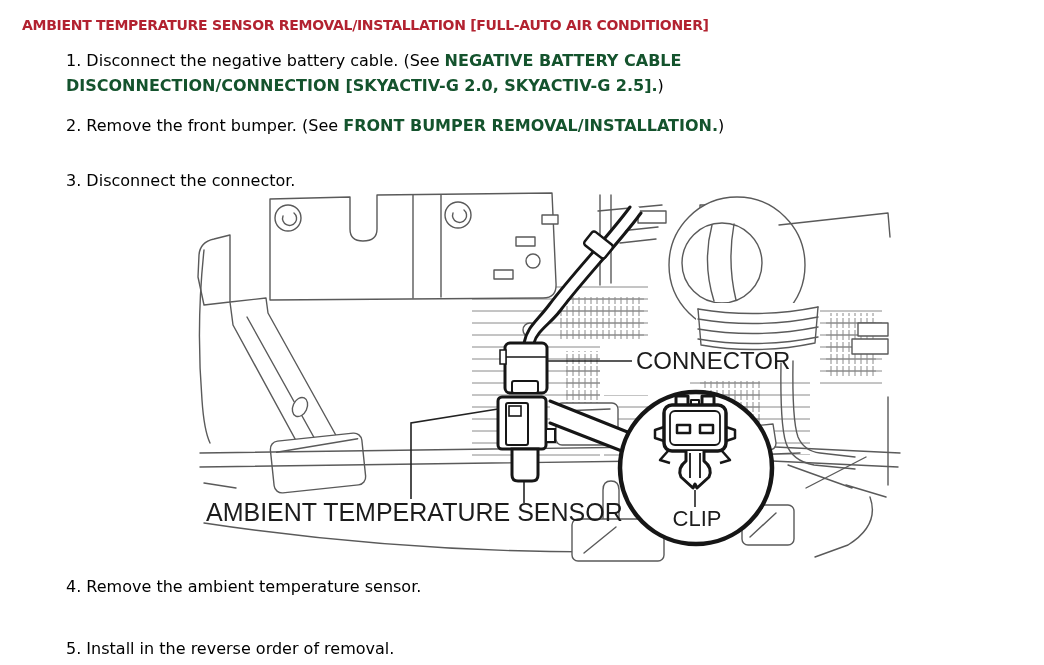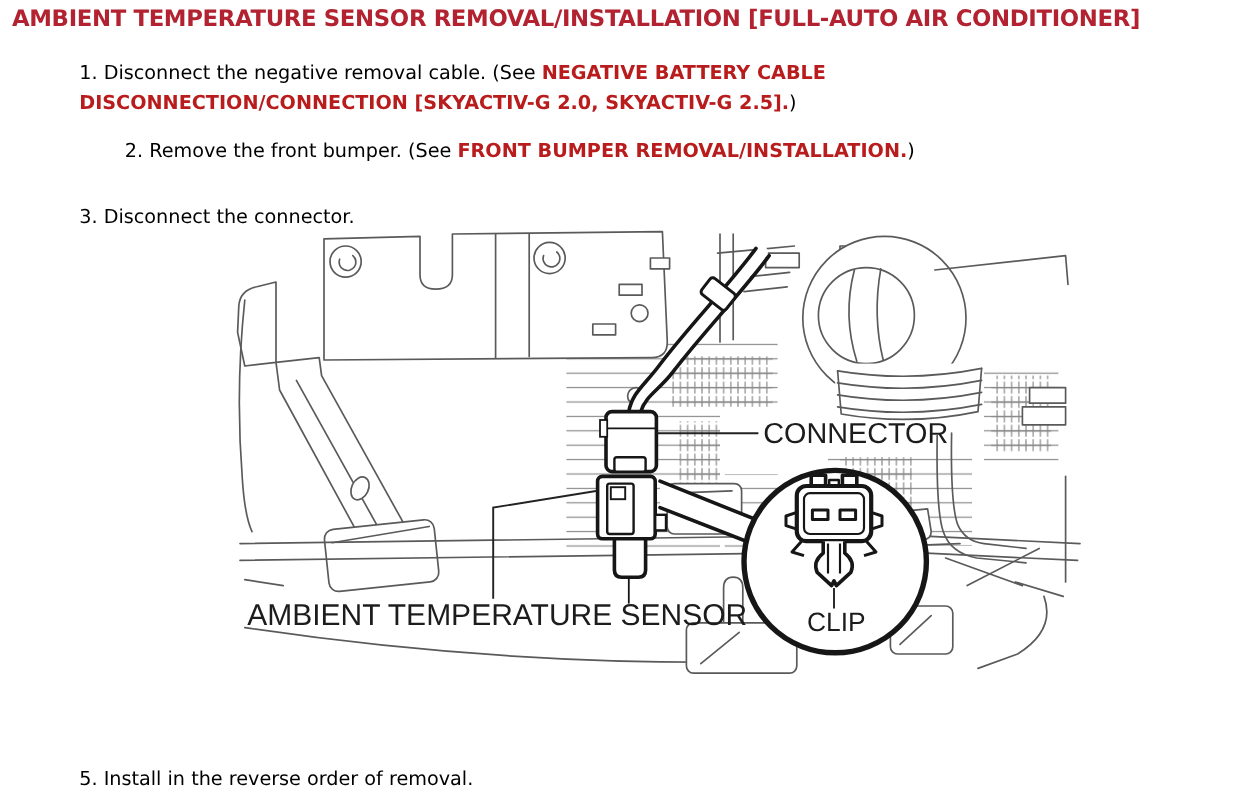--- a/index.html
+++ b/index.html
@@ -1,47 +1,49 @@
 <!DOCTYPE html>
 <html><head>
 <meta charset="utf-8">
 <style>
   html,body{margin:0;padding:0;background:#ffffff;}
   .page{
     position:relative;width:1044px;height:665px;background:#ffffff;overflow:hidden;
     font-family:"DejaVu Sans","Liberation Sans",sans-serif;color:#000;
   }
   .title{
-    position:absolute;left:10px;top:5px;margin:0;
-    font-size:19px;font-weight:700;letter-spacing:-0.3px;color:#b22230;white-space:nowrap;
+    position:absolute;left:10px;top:5px;margin:12px;
+    font-size:14px;font-weight:700;letter-spacing:-0.3px;color:#b22230;white-space:nowrap;
   }
   .step{
     position:absolute;left:66px;margin:0;font-size:16px;line-height:25px;color:#000;white-space:nowrap;
   }
-  .step .link{color:#b91c1c;font-weight:700;text-decoration:none;cursor:pointer;}
-  .s1{top:48px;} .s2{top:113px;margin-left:38px;} .s3{top:168px;} .s4{top:574px;} .s5{top:636px;}
+  .step .link{color:#14532d;font-weight:700;text-decoration:none;cursor:pointer;}
+  .s1{top:48px;} .s2{top:113px;} .s3{top:168px;} .s4{top:574px;} .s5{top:636px;}
   .diagram{position:absolute;left:0;top:185px;width:1044px;height:385px;}
   svg text{font-family:"Liberation Sans","DejaVu Sans",sans-serif;fill:#1c1c1c;}
 </style>
 </head>
 <body>
 
 <div class="page">
 
   <h1 class="title">AMBIENT TEMPERATURE SENSOR REMOVAL/INSTALLATION [FULL-AUTO AIR CONDITIONER]</h1>
 
   <p class="step s1"><span>1.</span>
-    <span>Disconnect the negative removal cable. (See </span><span class="link"><span>NEGATIVE BATTERY CABLE</span><br><span>DISCONNECTION/CONNECTION [SKYACTIV-G 2.0, SKYACTIV-G 2.5].</span></span><span>)</span></p>
+    <span>Disconnect the negative battery cable. (See </span><span class="link"><span>NEGATIVE BATTERY CABLE</span><br><span>DISCONNECTION/CONNECTION [SKYACTIV-G 2.0, SKYACTIV-G 2.5].</span></span><span>)</span></p>
 
   <p class="step s2"><span>2.</span>
     <span>Remove the front bumper. (See </span><span class="link">FRONT BUMPER REMOVAL/INSTALLATION.</span><span>)</span></p>
 
   <p class="step s3"><span>3.</span>
     <span>Disconnect the connector.</span></p>
 
+  <p class="step s4"><span>4.</span>
+    <span>Remove the ambient temperature sensor.</span></p>
 
   <p class="step s5"><span>5.</span>
     <span>Install in the reverse order of removal.</span></p>
 
   <svg class="diagram" viewBox="0 0 1044 385" xmlns="http://www.w3.org/2000/svg">
     <defs>
       <pattern id="hl" width="8" height="12" patternUnits="userSpaceOnUse">
         <path d="M0 6 H8" stroke="#8a8a8a" stroke-width="1"></path>
       </pattern>
       <pattern id="comb" width="6" height="12" patternUnits="userSpaceOnUse">

